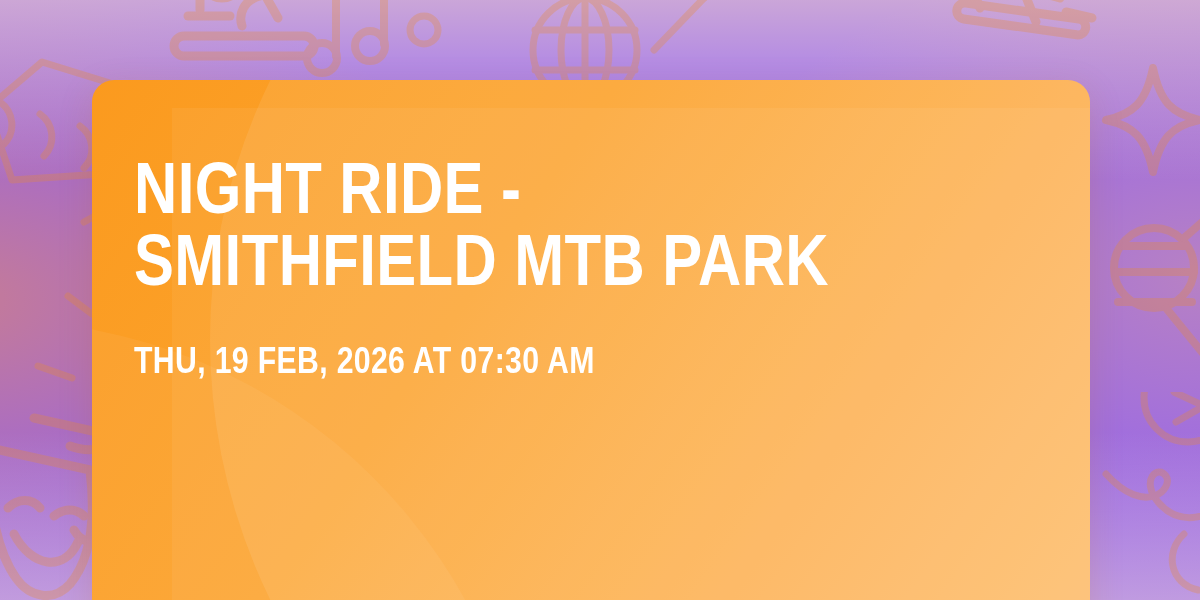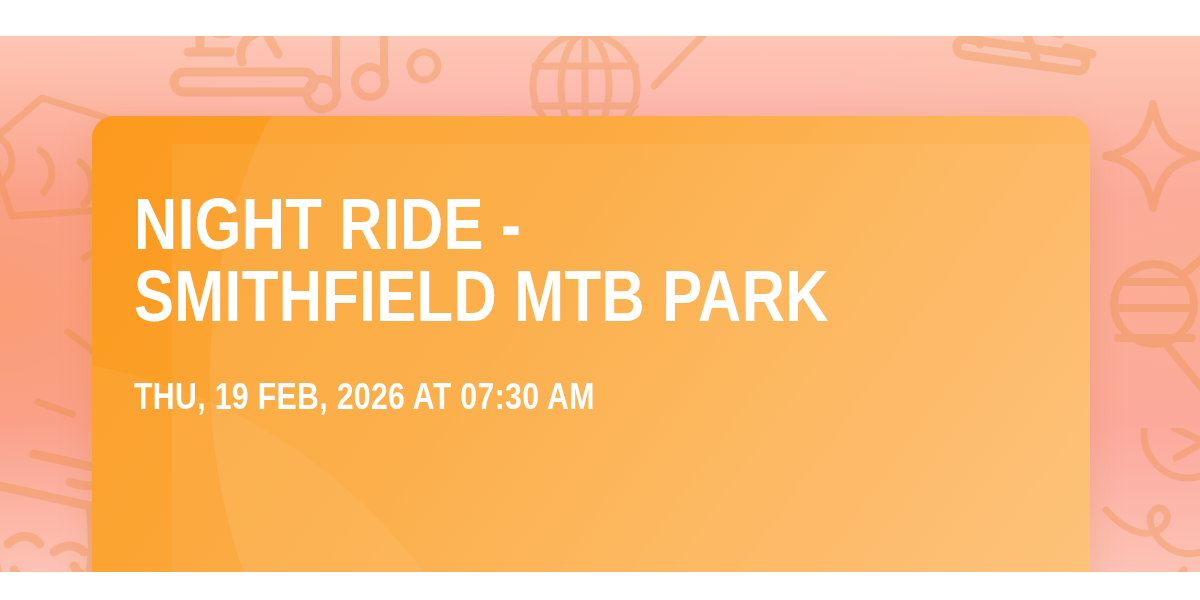--- a/index.html
+++ b/index.html
@@ -6,24 +6,23 @@
   * { margin:0; padding:0; box-sizing:border-box; }
   html, body {
     width:1200px; height:600px;
     overflow:hidden;
     font-family:"Liberation Sans", sans-serif;
   }
 
   
   #stage{
     position:relative;
-    width:1200px; height:536px;
-    background:#fca5a5;
+    width:1200px; height:600px;
+    background:#8b5cf6;
     overflow:hidden;
-    margin-top:36px;
   }
 
   
   .bg-base{
     position:absolute; inset:0;
     background:
       radial-gradient(120% 140% at 6% 52%, #FAAB68 0%, #FBC characters 0%, #FBC header 0%, transparent 0%),
       linear-gradient(115deg, #FCD9B4 0%, #FAB277 38%, #FBCC9C 62%, #FDE0BE 100%);
   }
   .bg-wash{

